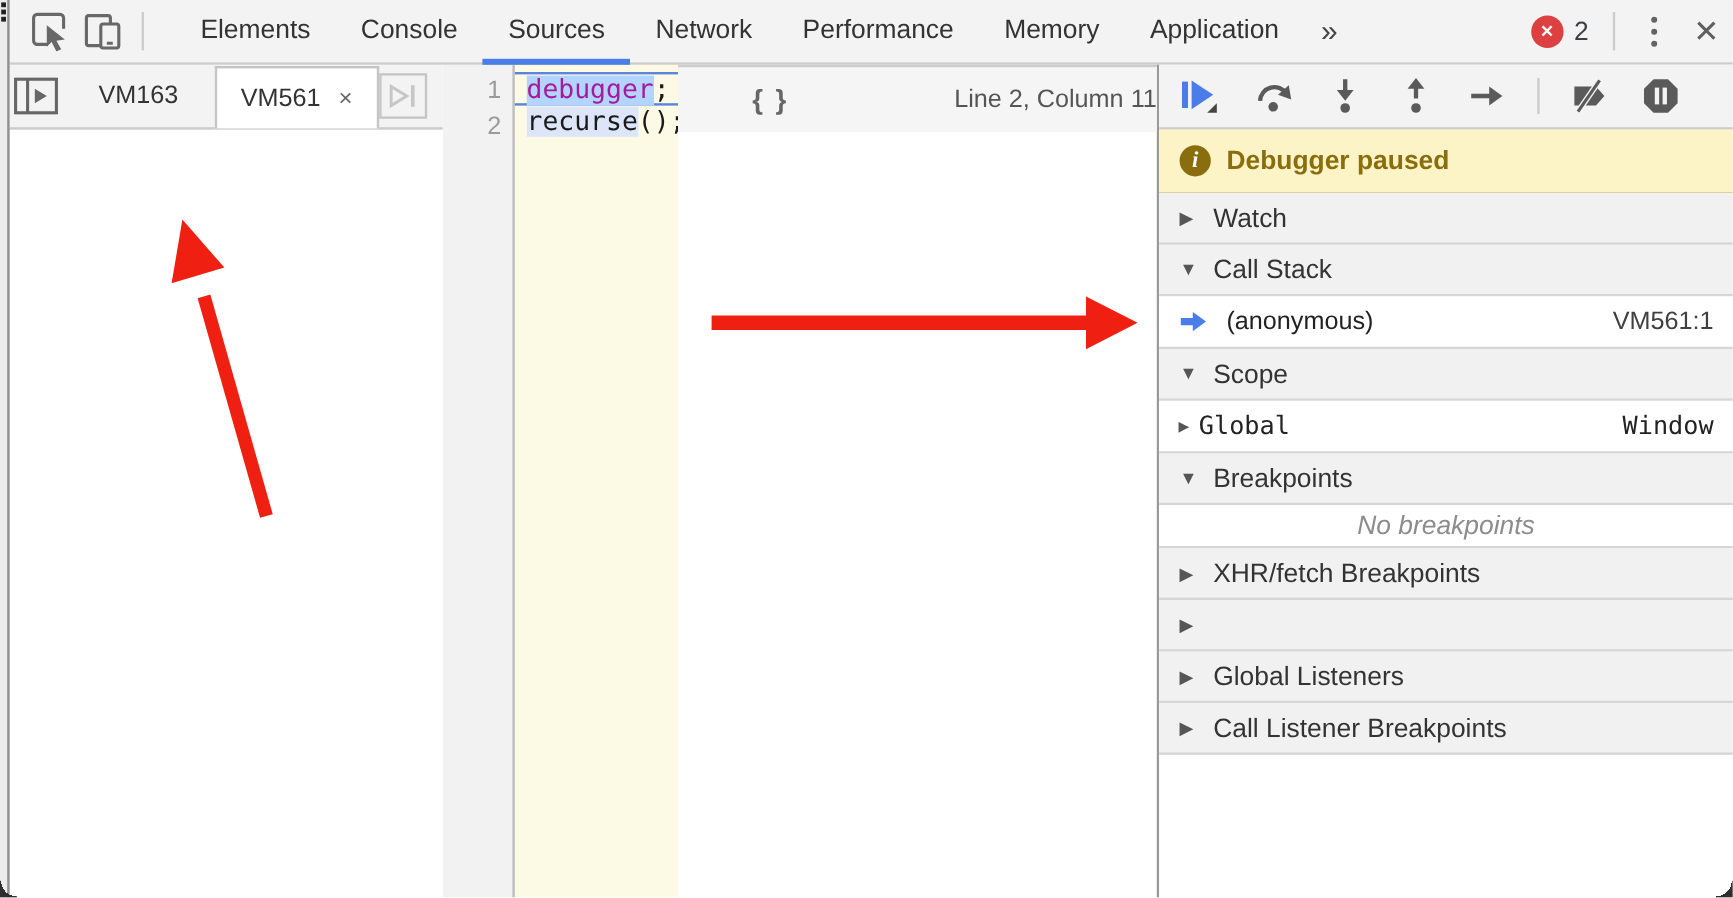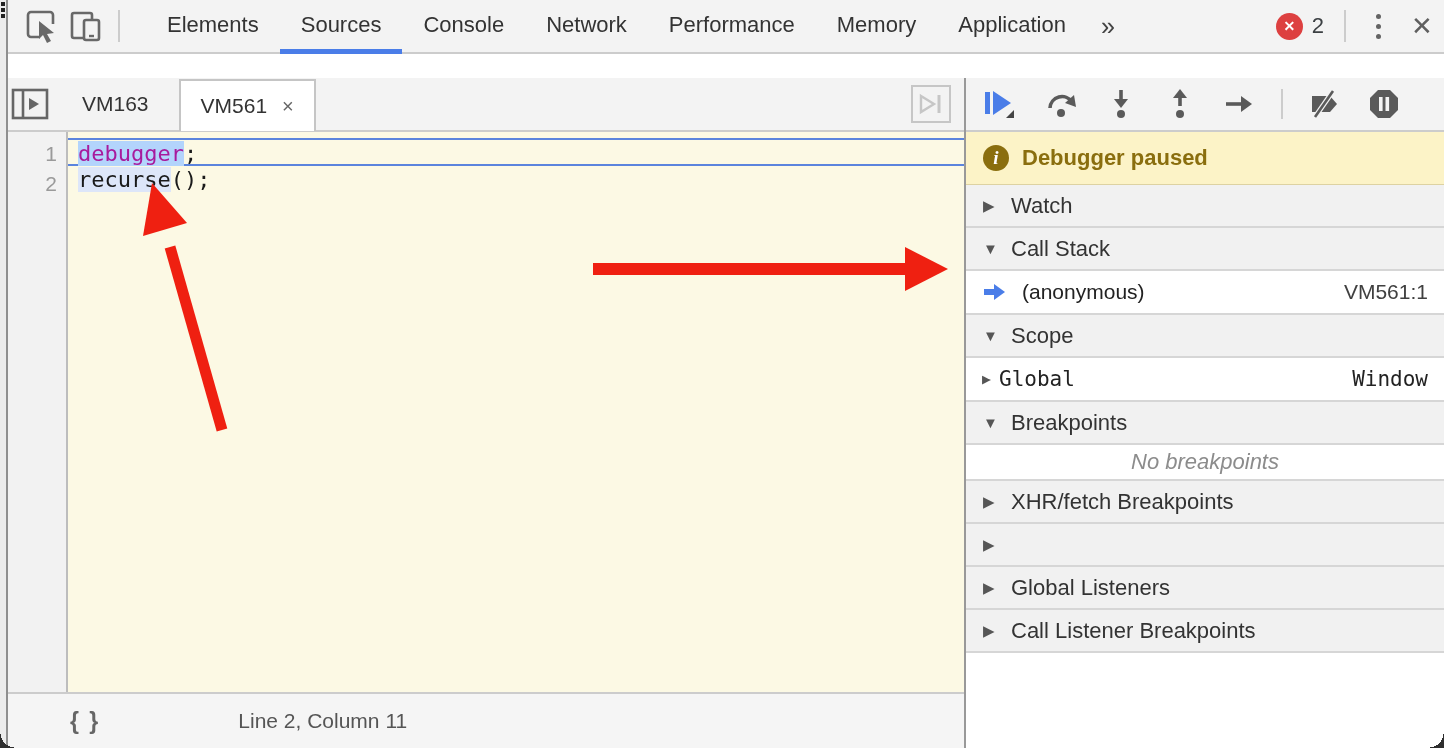--- a/index.html
+++ b/index.html
@@ -9,21 +9,21 @@
     --exec_line:#5b84dd; --icon:#5a5a5a;
   }
   *{box-sizing:border-box; margin:0; padding:0;}
   html,body{width:1444px;height:748px;overflow:hidden;}
   body{font-family:"Liberation Sans",sans-serif; background:#fff; position:relative;}
 
   .edge-strip{position:absolute;left:0;top:0;width:8px;height:748px;background:#ececec;
     border-right:2px solid #8f8f8f;z-index:5;}
   .edge-dot{position:absolute;left:1px;width:4px;height:4px;background:#222;}
 
-  .app{position:absolute;left:8px;top:0;width:1436px;height:748px;display:flex;flex-direction:column;gap:24px;}
+  .app{position:absolute;left:8px;top:0;width:1436px;height:748px;display:flex;flex-direction:column;}
 
   
   .main-toolbar{height:54px;background:#f3f3f3;border-bottom:2px solid #ccc;
     display:flex;align-items:center;padding-left:12px;flex:none;}
   .icon-btn{background:none;border:none;display:flex;align-items:center;justify-content:center;
     width:44px;height:44px;cursor:pointer;color:#686868;}
   .vdiv{width:2px;height:32px;background:#ccc;margin:0 10px;flex:none;}
   .panel-tabs{display:flex;height:54px;margin-left:16px;}
   .ptab{padding:0 21px;line-height:52px;font-size:22px;color:#333;position:relative;cursor:pointer;white-space:nowrap;}
   .ptab.active::after{content:"";position:absolute;left:0;right:0;bottom:-1px;height:5px;background:var(--accent);}
@@ -32,21 +32,21 @@
   .error-badge{display:flex;align-items:center;gap:9px;margin-right:10px;cursor:pointer;}
   .err-circle{width:27px;height:27px;border-radius:50%;background:var(--error);color:#fff;
     font-size:14px;font-weight:bold;display:flex;align-items:center;justify-content:center;}
   .err-count{font-size:22px;color:#3c4043;}
   .dots{display:flex;flex-direction:column;gap:5px;}
   .dots i{width:5px;height:5px;border-radius:50%;background:#636363;}
   .close-x{font-size:26px;color:#5f5f5f;}
 
   
   .content{flex:1;display:flex;min-height:0;}
-  .sources-pane{width:958px;flex:none;display:flex;flex-direction:column;border-right:2px solid #999;}
+  .sources-pane{width:958px;flex:none;display:flex;flex-direction:row;border-right:2px solid #999;}
 
   .editor-tabbar{height:54px;background:#f3f3f3;border-bottom:2px solid #ccc;
     display:flex;align-items:center;flex:none;}
   .etab{font-size:21px;color:#333;cursor:pointer;}
   .etab.plain{padding:0 30px;}
   .etab.active{background:#fff;border:2px solid #c5c5c5;border-bottom:none;height:52px;
     margin-bottom:-2px;display:flex;align-items:center;padding:0 20px;gap:15px;}
   .tab-close{color:#666;font-size:20px;cursor:pointer;}
   .fmt-disabled{margin-left:auto;margin-right:13px;width:40px;height:38px;background:#f3f3f3;
     border:2px solid #c6c6c6;display:flex;align-items:center;justify-content:center;color:#c6c6c6;}
@@ -123,22 +123,22 @@
     <button class="icon-btn">
       <svg width="34" height="34" viewBox="0 0 34 34">
         <rect x="3" y="4" width="20" height="25" rx="2" fill="none" stroke="currentColor" stroke-width="2.6"></rect>
         <rect x="15" y="11" width="15" height="20" rx="2" fill="#f3f3f3" stroke="currentColor" stroke-width="2.6"></rect>
         <line x1="20" y1="27" x2="25" y2="27" stroke="currentColor" stroke-width="2.4"></line>
       </svg>
     </button>
     <div class="vdiv"></div>
     <nav class="panel-tabs">
       <div class="ptab">Elements</div>
+      <div class="ptab">Console</div>
       <div class="ptab active">Sources</div>
-      <div class="ptab">Console</div>
       <div class="ptab">Network</div>
       <div class="ptab">Performance</div>
       <div class="ptab">Memory</div>
       <div class="ptab">Application</div>
     </nav>
     <div class="overflow-chevron">»</div>
     <div class="spacer"></div>
     <div class="error-badge">
       <span class="err-circle">✕</span>
       <span class="err-count">2</span>

